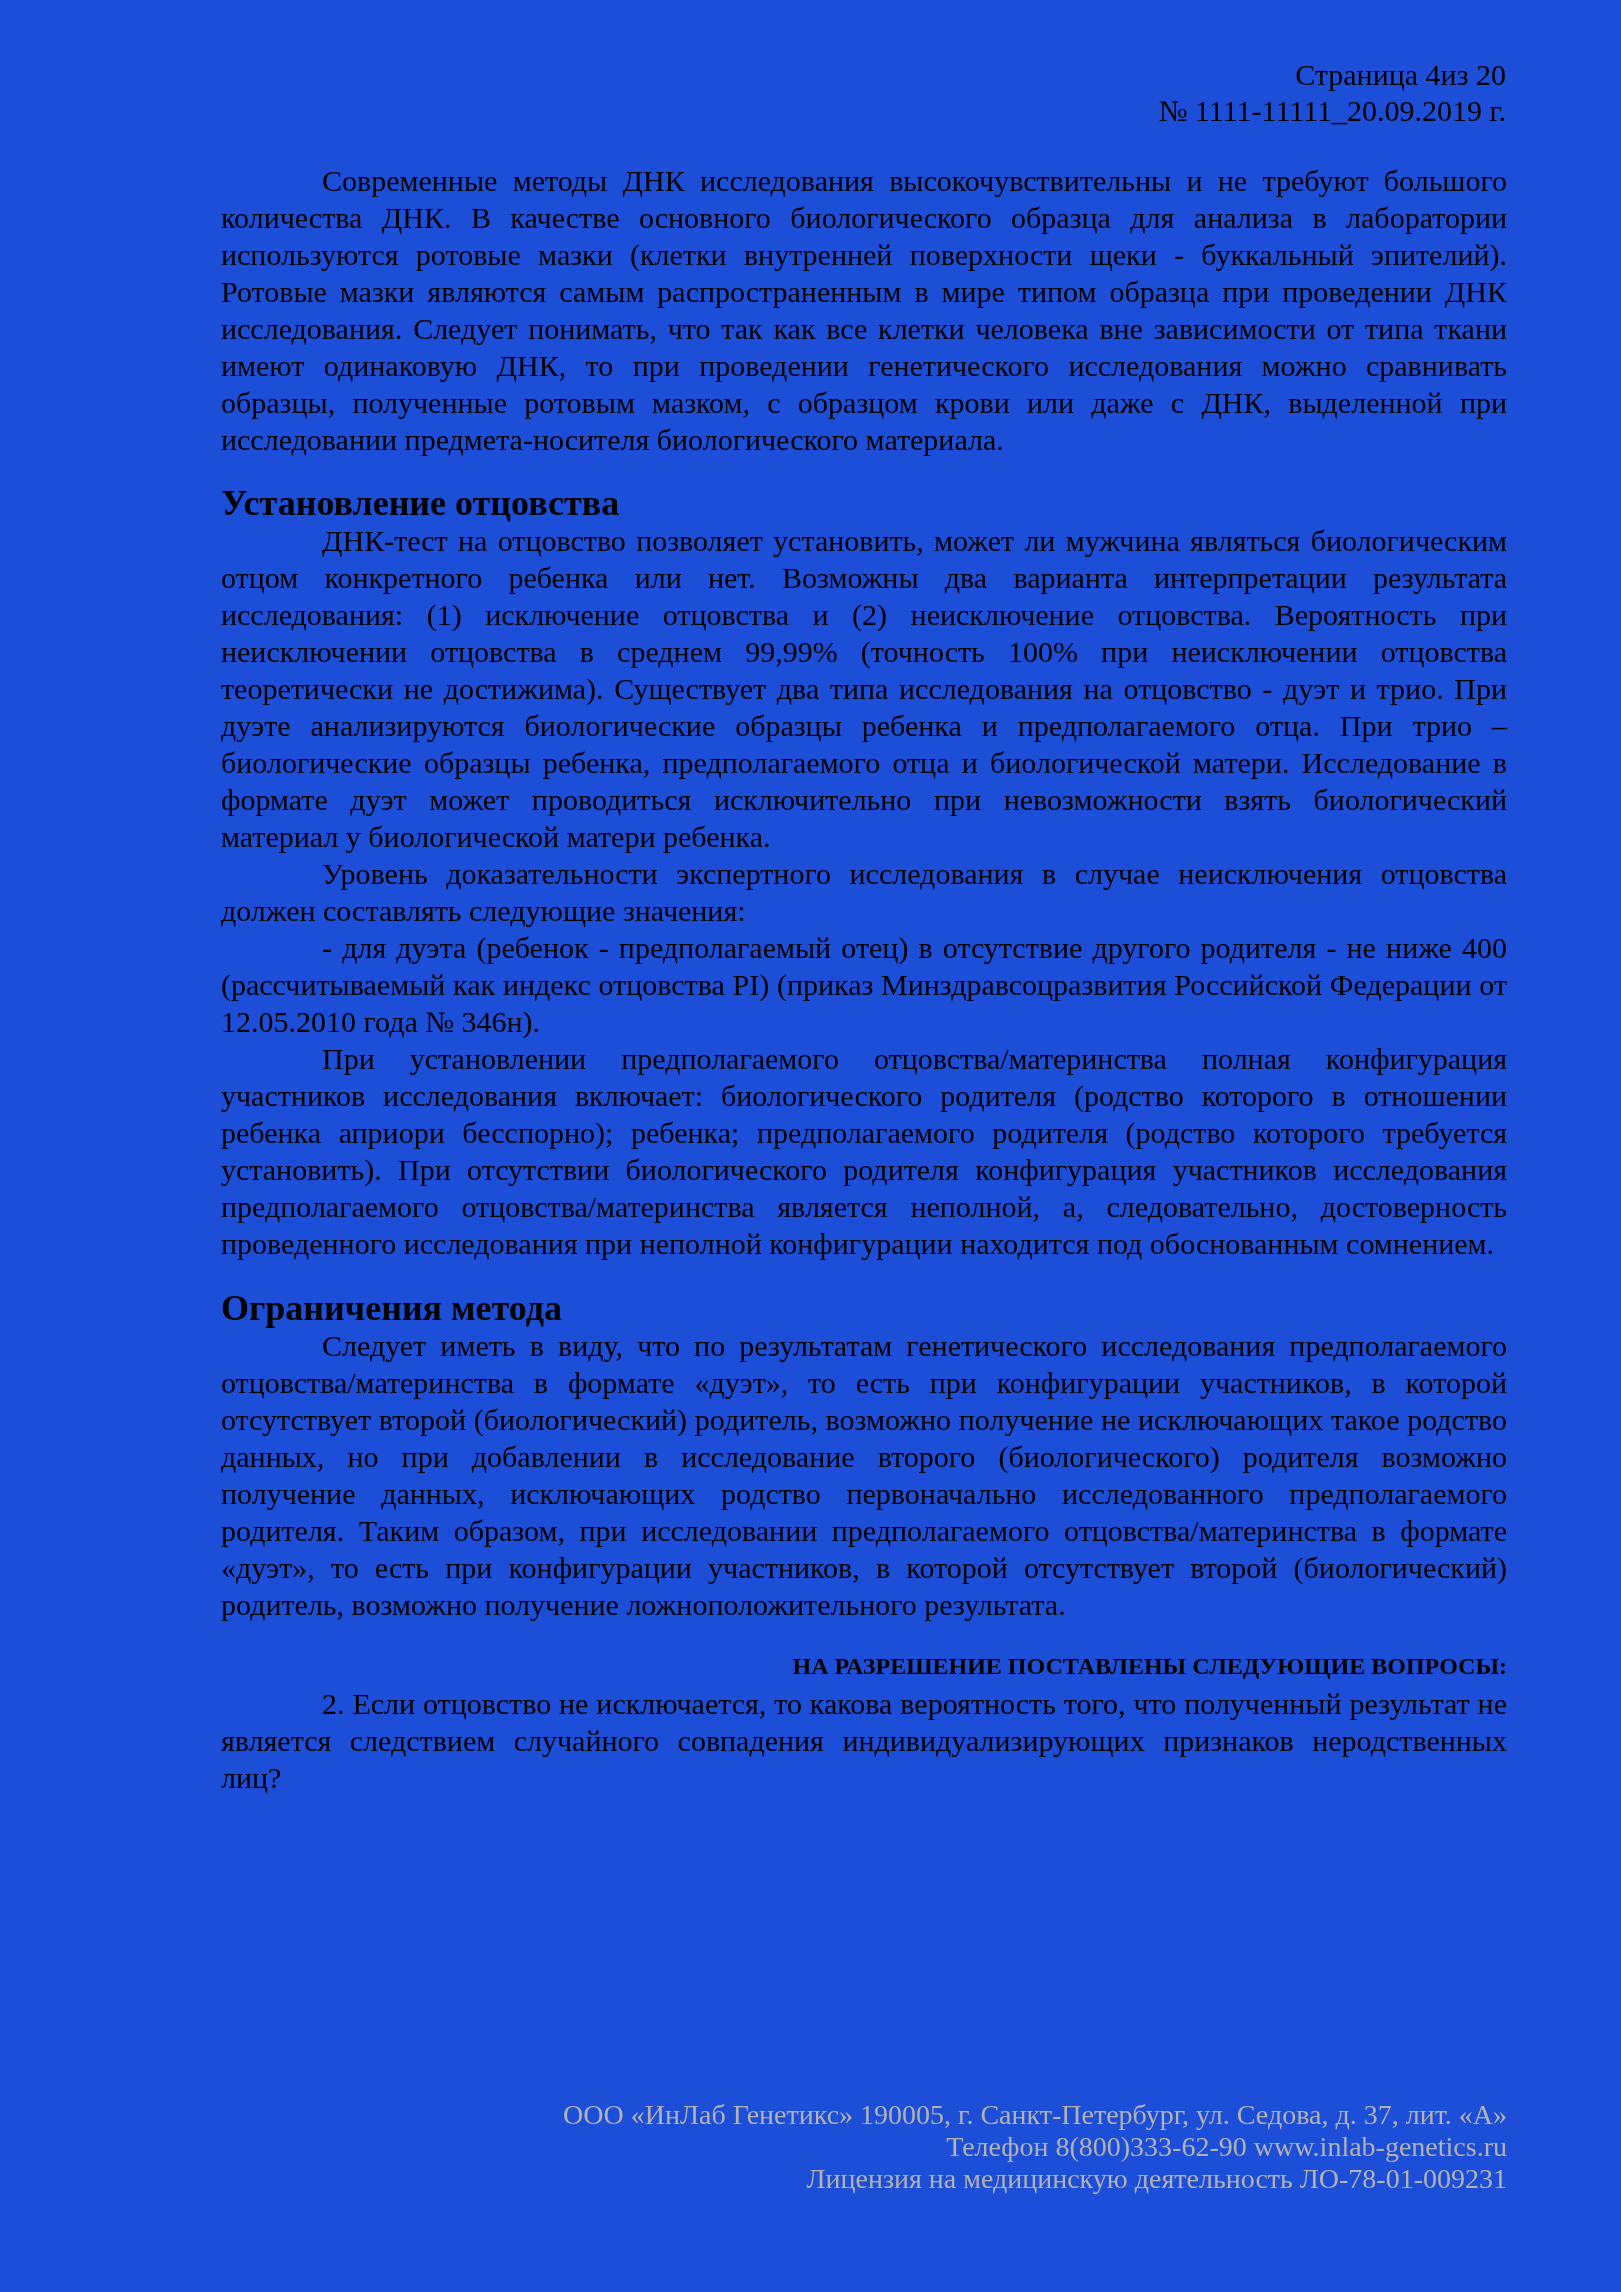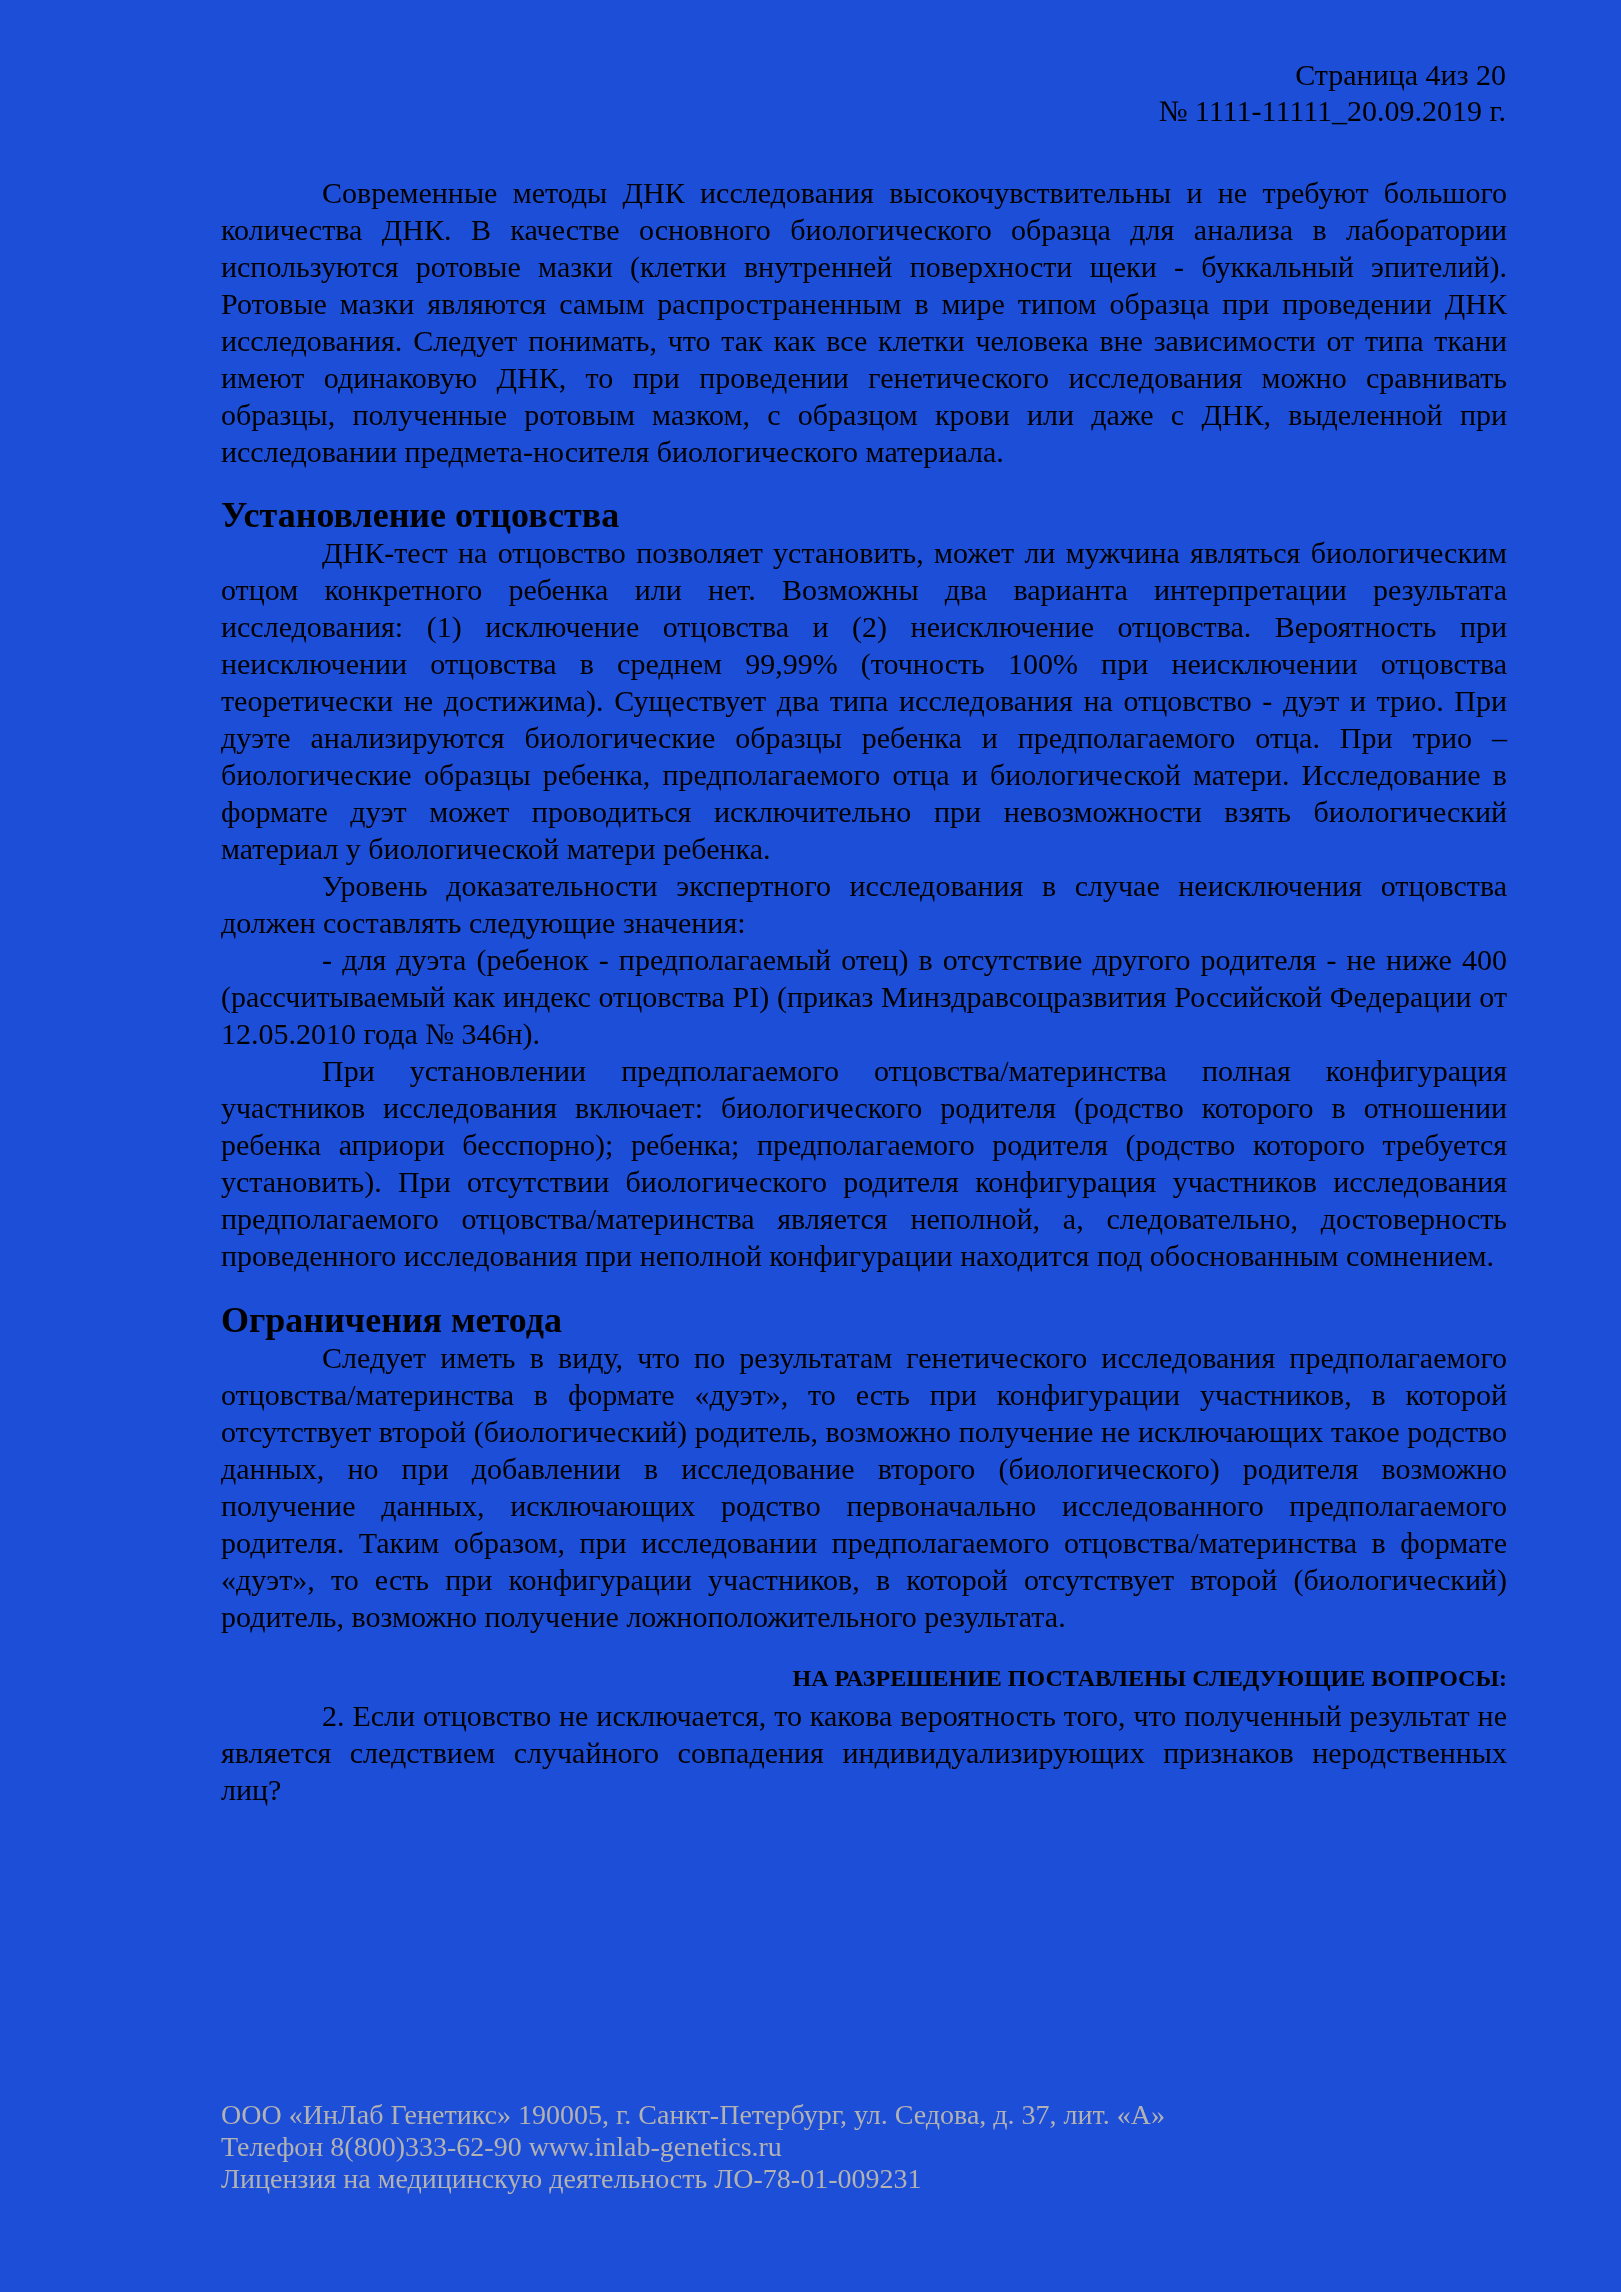--- a/index.html
+++ b/index.html
@@ -26,21 +26,20 @@
     color: #000000;
   }
   .content {
     position: absolute;
     left: 221px;
     top: 162px;
     width: 1286px;
     font-size: 30px;
     line-height: 37px;
     text-align: justify;
-    margin-top: 12px;
   }
   .para {
     margin: 0;
     text-indent: 101px;
   }
   .para.no-indent {
     text-indent: 0;
   }
   .section-title {
     margin: 27.4px 0 0 0;
@@ -56,21 +55,21 @@
     line-height: 37px;
     font-weight: bold;
     text-align: right;
     text-indent: 0;
   }
   .page-footer {
     position: absolute;
     left: 221px;
     top: 2099px;
     width: 1286px;
-    text-align: left;
+    text-align: right;
     color: #b2b2b2;
     font-size: 28px;
     line-height: 32px;
   }
 </style>
 </head>
 <body>
 
 <div class="page">
 

